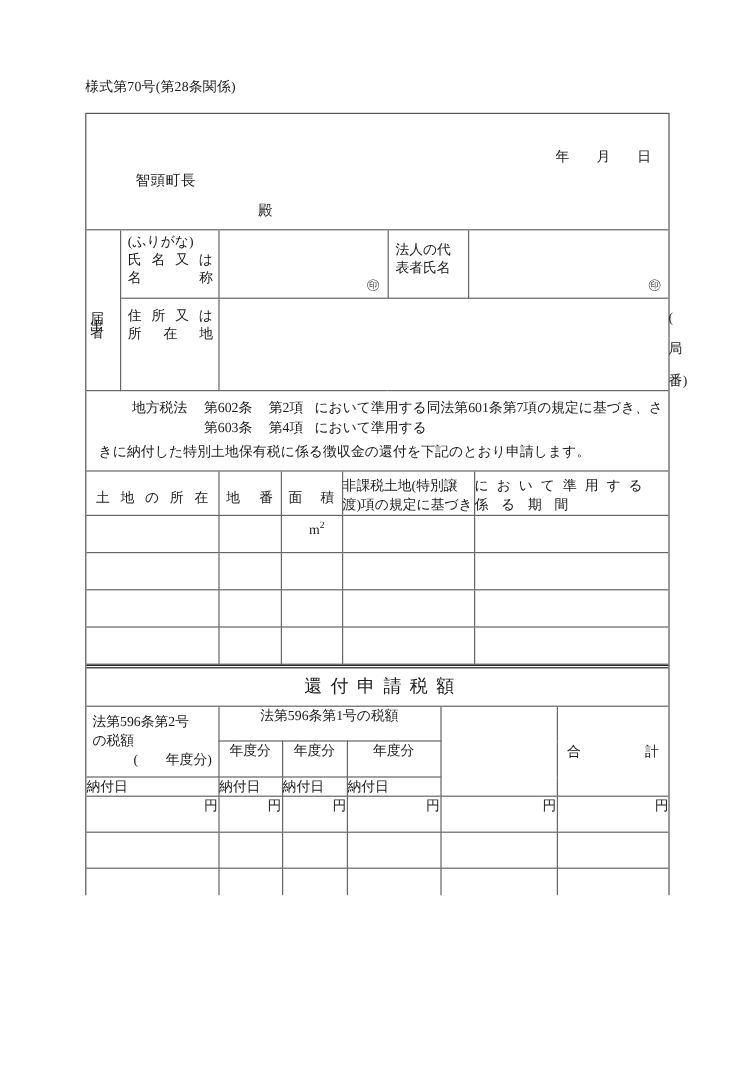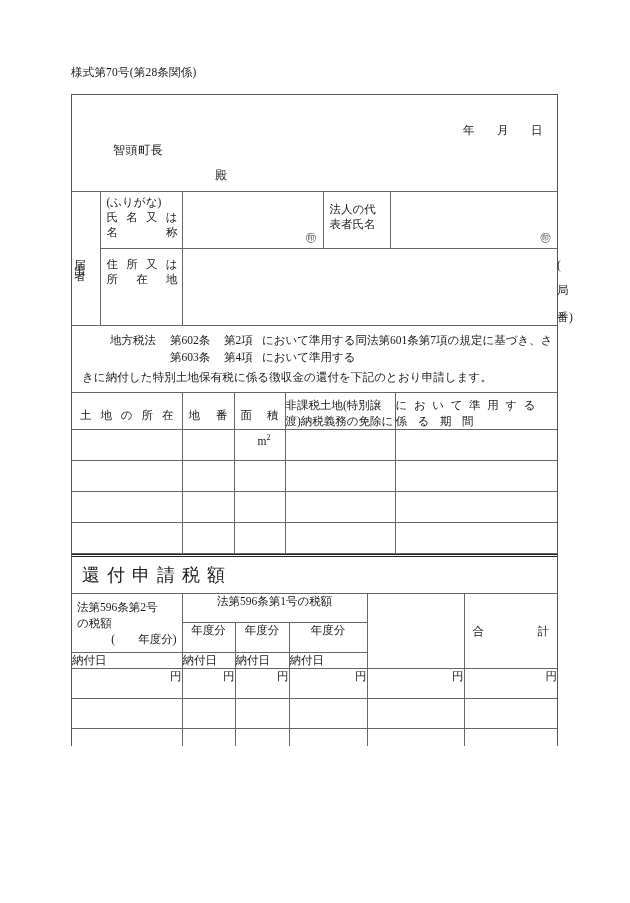--- a/index.html
+++ b/index.html
@@ -178,22 +178,22 @@
     font-size: 11.5px;
     padding: 3px 6px;
     display: flex;
     justify-content: space-between;
   }
 
   
   .refund-head {
     border-top: 3px double #222;
     border-bottom: 1px solid #666;
-    text-align: left;
-    font-size: 18px;
+    text-align: center;
+    font-size: 15px;
     letter-spacing: 7px;
     padding: 6px 0 6px 10px;
   }
 
   
   .tax-tbl td { font-size: 11.5px; }
   .tax-c1 {
     padding: 5px 5px;
     line-height: 16px;
   }
@@ -320,21 +320,21 @@
           <span class="sp-just" style="display:block;padding:14px 8px 0 8px">土地の所在</span>
         </td>
         <td class="notop th-c">
           <span class="sp-just" style="display:block;padding:14px 6px 0 6px">地番</span>
         </td>
         <td class="notop th-c">
           <span class="sp-just" style="display:block;padding:14px 6px 0 6px">面積</span>
         </td>
         <td class="notop th-j">
           <span style="display:block;padding-top:4px">非課税土地(特別譲</span>
-          <span style="display:block">渡)納税義務の免除に</span>
+          <span style="display:block">渡)項の規定に基づき</span>
         </td>
         <td class="notop noright th-j" style="border-right:0">
           <span class="sp-just" style="display:block;padding-top:4px;max-width:140px">において準用する</span>
           <span class="sp-just" style="display:block;max-width:78px">係る期間</span>
         </td>
       </tr>
       <tr class="row-blank">
         <td class="noleft"></td>
         <td></td>
         <td>

